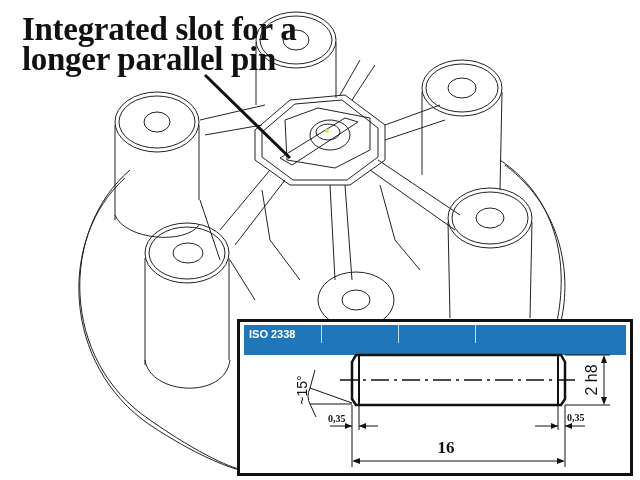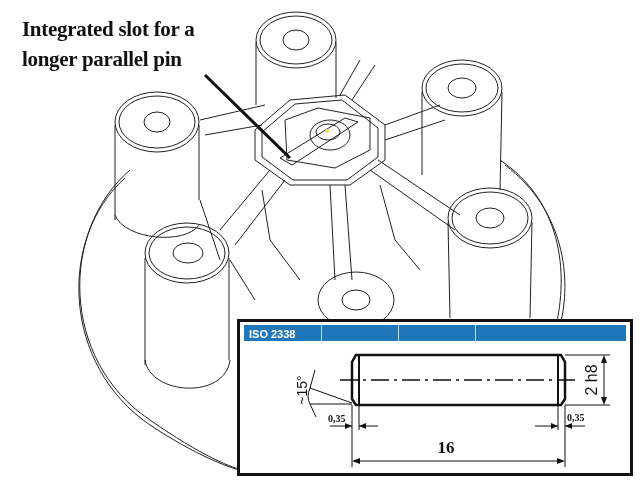--- a/index.html
+++ b/index.html
@@ -1,30 +1,30 @@
 <!DOCTYPE html>
 <html><head>
 <meta charset="utf-8">
 <style>
   html, body { margin: 0; padding: 0; background: #ffffff; }
   body { width: 640px; height: 480px; position: relative; overflow: hidden; font-family: "Liberation Sans", sans-serif; }
   #part-drawing { position: absolute; left: 0; top: 0; width: 640px; height: 480px; }
   .callout-label {
     position: absolute; left: 22px; top: 14px;
     font-family: "Liberation Serif", serif; font-weight: bold;
-    font-size: 21px; line-height: 30px; color: #111111;
+    font-size: 33px; line-height: 30px; color: #111111;
     white-space: pre-line; letter-spacing: -0.3px;
   }
   .pin-panel {
     position: absolute; left: 237px; top: 319px;
     width: 396px; height: 157px;
     border: 3px solid #111111; background: #ffffff; box-sizing: border-box;
   }
   .pin-header {
-    position: absolute; left: 4px; top: 3px; right: 4px; height: 16px;
+    position: absolute; left: 4px; top: 3px; right: 4px; height: 30px;
     display: flex; background: #1f76b8;
   }
   .pin-header .cell {
     height: 18px; color: #ffffff; font-weight: bold; font-size: 11px;
     line-height: 18px; padding-left: 5px; box-sizing: border-box;
     border-right: 1px solid #bfe0f4;
   }
   .pin-header .cell:last-child { border-right: none; }
   #pin-svg { position: absolute; left: 0; top: 0; }
   .dim { font-family: "Liberation Serif", serif; font-weight: bold; fill: #111; }

